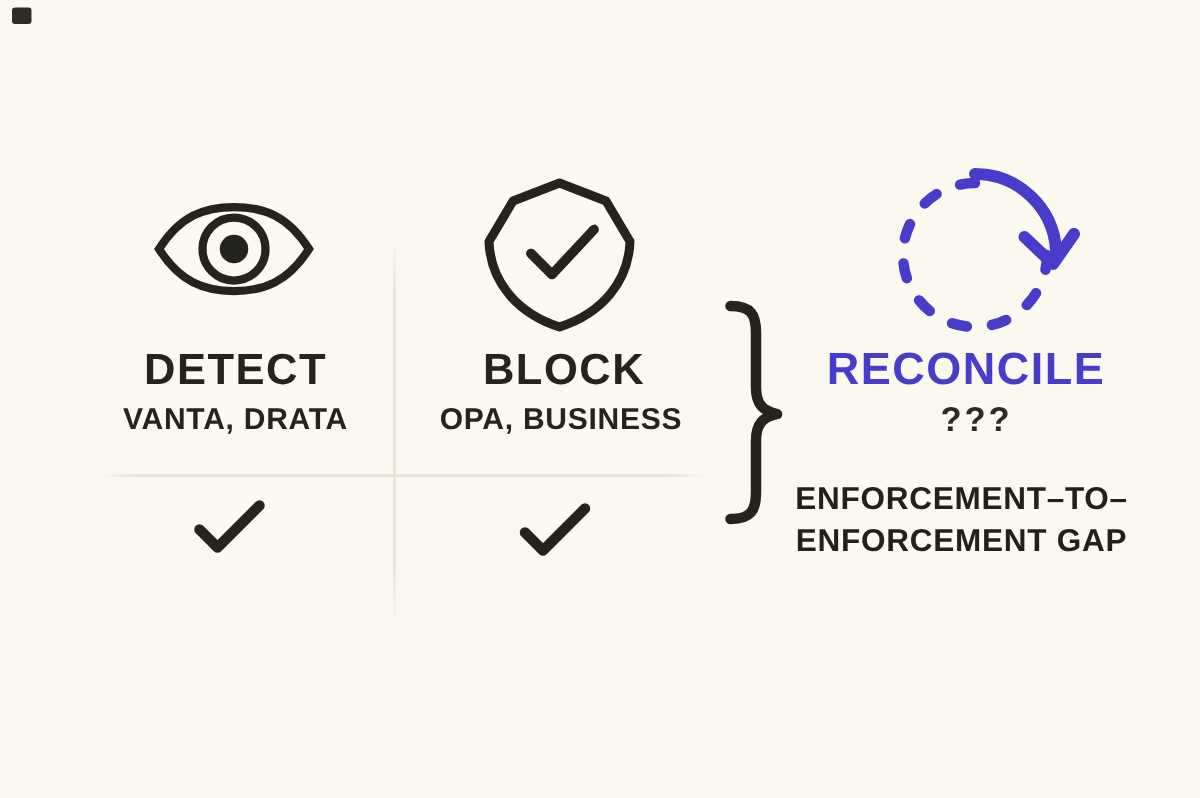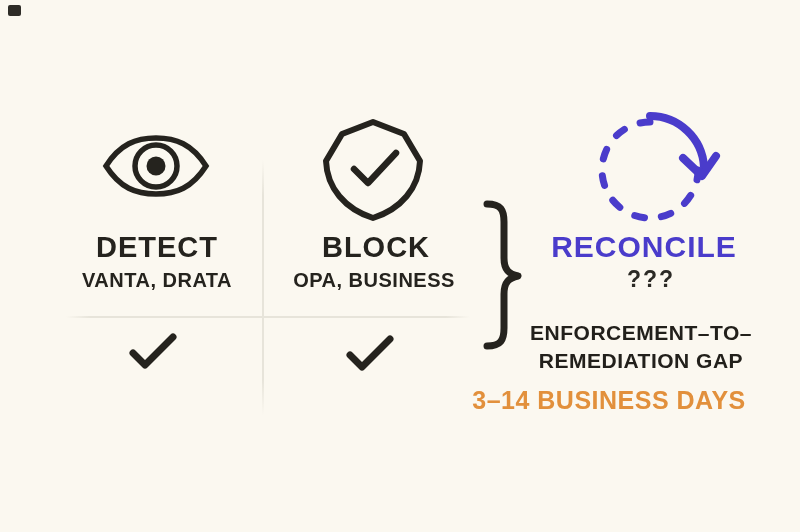--- a/index.html
+++ b/index.html
@@ -82,17 +82,16 @@
   <svg class="abs icon-cycle" width="130" height="112" viewBox="0 0 130 112">
     <path class="stroke-purple" d="M 56 10 A 48 48 0 1 0 104 58" fill="none" stroke-width="7" stroke-linecap="round" stroke-dasharray="10 17"></path>
     <path class="stroke-purple" d="M 56 4 A 54 54 0 0 1 110 55" fill="none" stroke-width="8" stroke-linecap="round"></path>
     <path class="stroke-purple" d="M 89 46 L 108 64 L 122 44" fill="none" stroke-width="8" stroke-linecap="round" stroke-linejoin="round"></path>
   </svg>
   <div class="abs txt col-title title-reconcile">RECONCILE</div>
   <div class="abs txt col-tools tools-reconcile">???</div>
 
   <div class="abs txt gap-label">
     <div>ENFORCEMENT–TO–</div>
-    <div>REMEDIATION GAP</div>
+    <div>ENFORCEMENT GAP</div>
   </div>
-  <div class="abs txt gap-highlight">3–14 BUSINESS DAYS</div>
 
 </div>
 
 </body></html>

